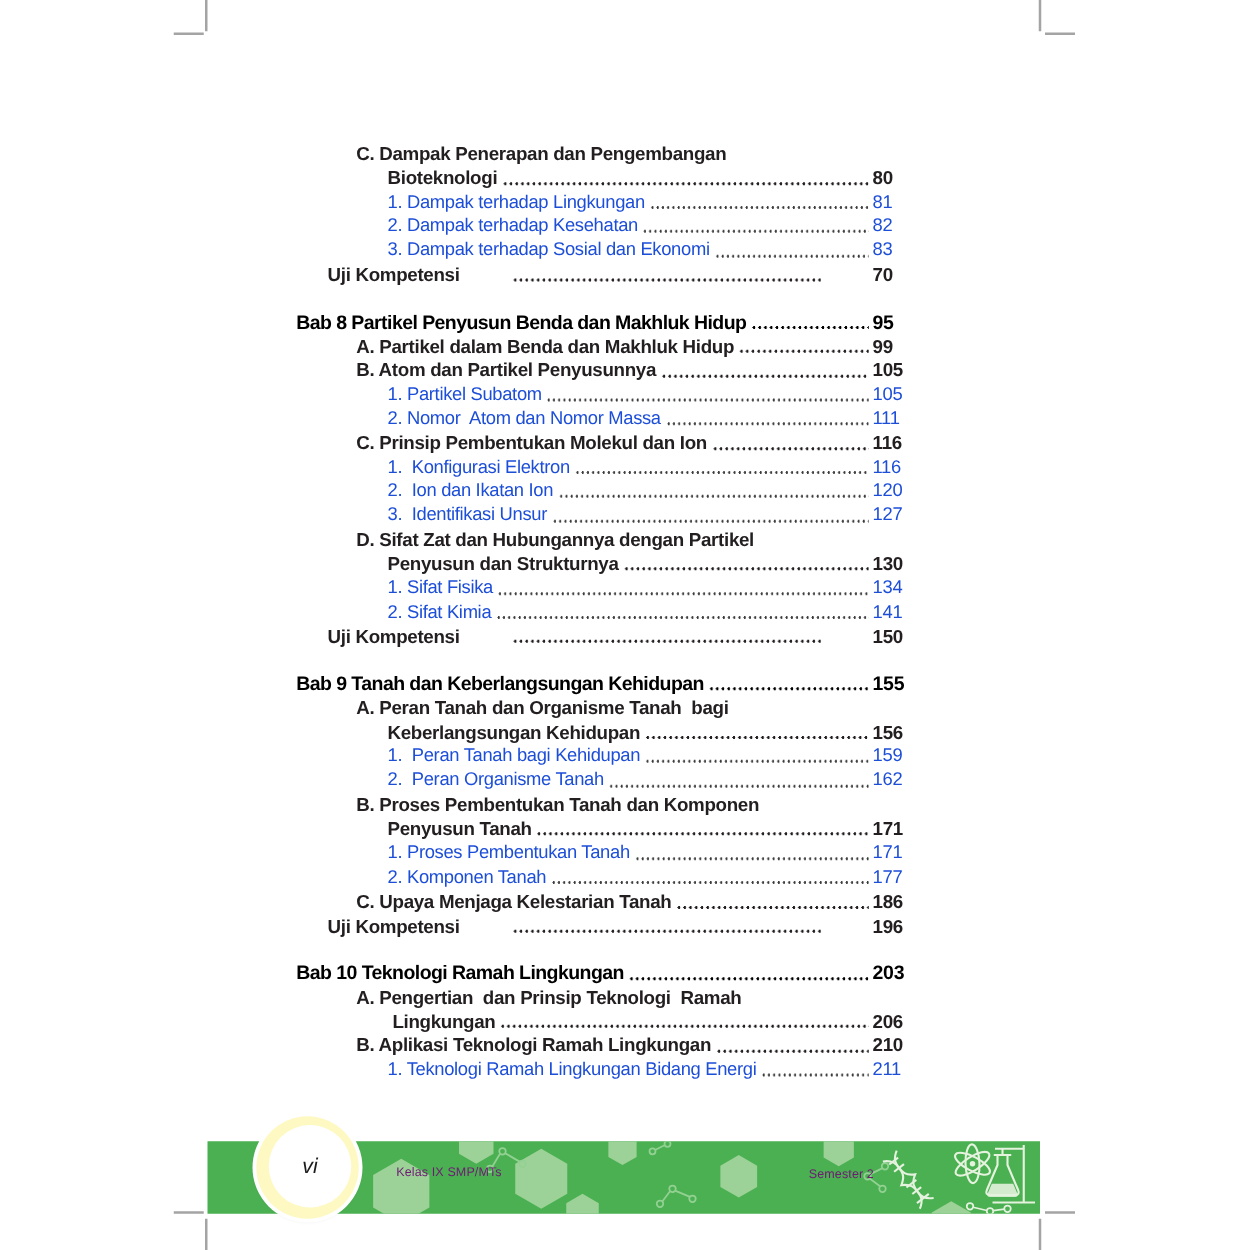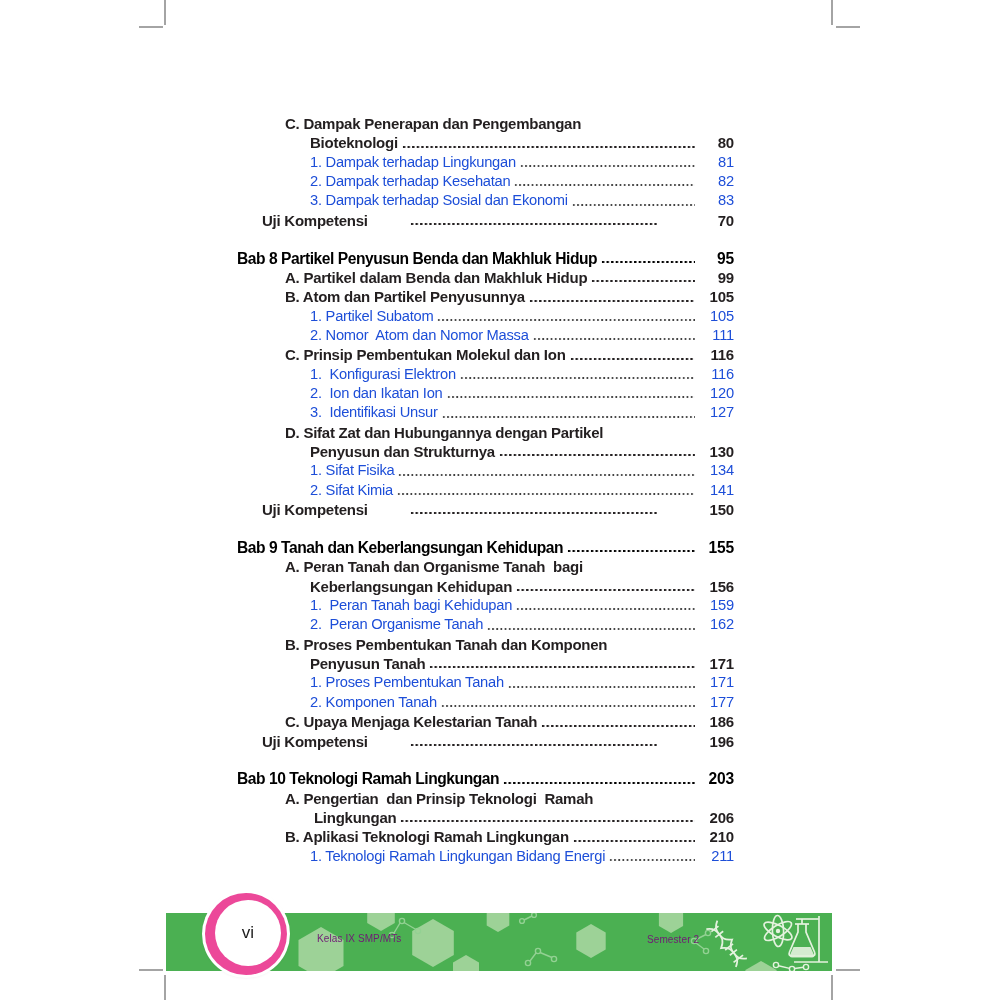--- a/index.html
+++ b/index.html
@@ -7,21 +7,21 @@
   body{
     width:1000px;height:1000px;position:relative;background:#ffffff;
     font-family:"Liberation Sans", sans-serif;color:#231f20;overflow:hidden;
   }
   
   .crop{position:absolute;background:#a4a4a4;}
   
   .toc{position:absolute;left:237px;top:114px;width:497px;}
   .toc-row{display:flex;align-items:flex-end;height:19.35px;line-height:19.35px;font-size:15px;}
   .toc-text{white-space:pre;letter-spacing:-0.25px;}
-  .toc-page{min-width:36px;text-align:right;white-space:pre;letter-spacing:-0.2px;margin-top:40px;}
+  .toc-page{min-width:36px;text-align:left;white-space:pre;letter-spacing:-0.2px;margin-top:40px;}
   .leader{
     flex:1 1 auto;height:4px;margin:0 3px 4px 4px;
     background-image:radial-gradient(circle at 2.2px 2px, currentColor 1.02px, transparent 1.3px);
     background-size:4.6px 4px;background-repeat:repeat-x;
   }
   .lv-chapter{font-weight:700;color:#000000;font-size:15.6px;}
   .lv-chapter .toc-text{letter-spacing:-0.45px;}
   .lv-section{font-weight:700;padding-left:48px;}
   .lv-section.cont{padding-left:73px;}
   .lv-uji{font-weight:700;padding-left:25px;gap:38px;}
@@ -37,21 +37,21 @@
     background:#4bb052;overflow:hidden;
   }
   .footer-label{position:absolute;font-size:10px;color:#701a75;letter-spacing:0.1px;}
   #footer-left-label{left:151px;top:20px;}
   #footer-right-label{left:481px;top:21px;}
   .page-circle{
     position:absolute;left:203px;top:891px;width:86px;height:86px;z-index:5;
   }
   .page-circle .ring{
     position:absolute;left:2px;top:2px;width:82px;height:82px;border-radius:50%;
-    background:#ec4899;box-shadow:0 0 0 3px #ffffff,0 1px 4px rgba(0,0,0,0.18);
+    background:#fef9c3;box-shadow:0 0 0 3px #ffffff,0 1px 4px rgba(0,0,0,0.18);font-style:italic;
   }
   .page-circle .inner{
     position:absolute;left:10px;top:7px;width:66px;height:66px;border-radius:50%;
     background:#ffffff;display:flex;align-items:center;justify-content:center;
     font-size:17px;color:#1c1c1c;
   }
   svg{display:block;}
 </style>
 </head>
 <body>

